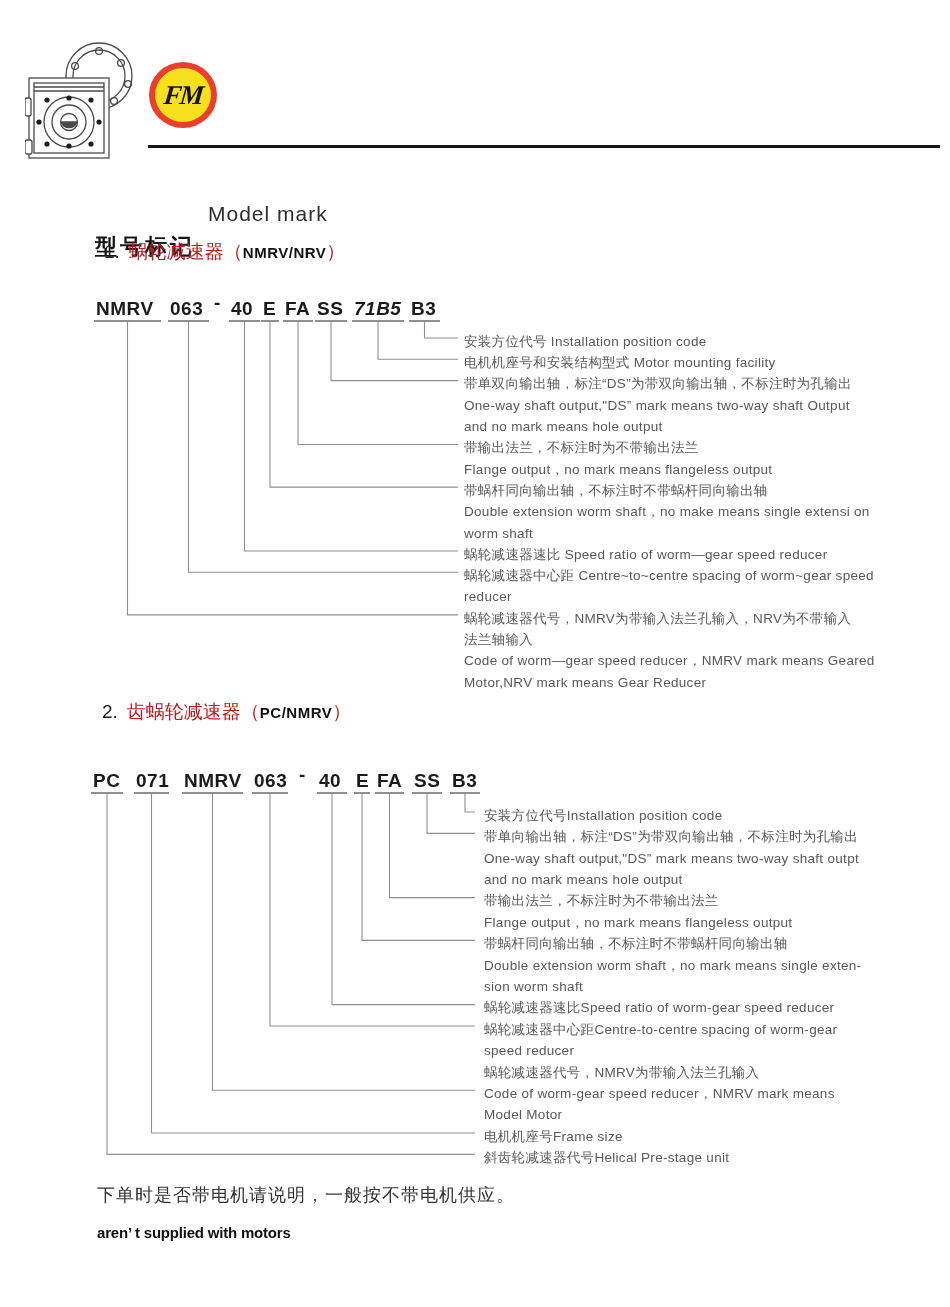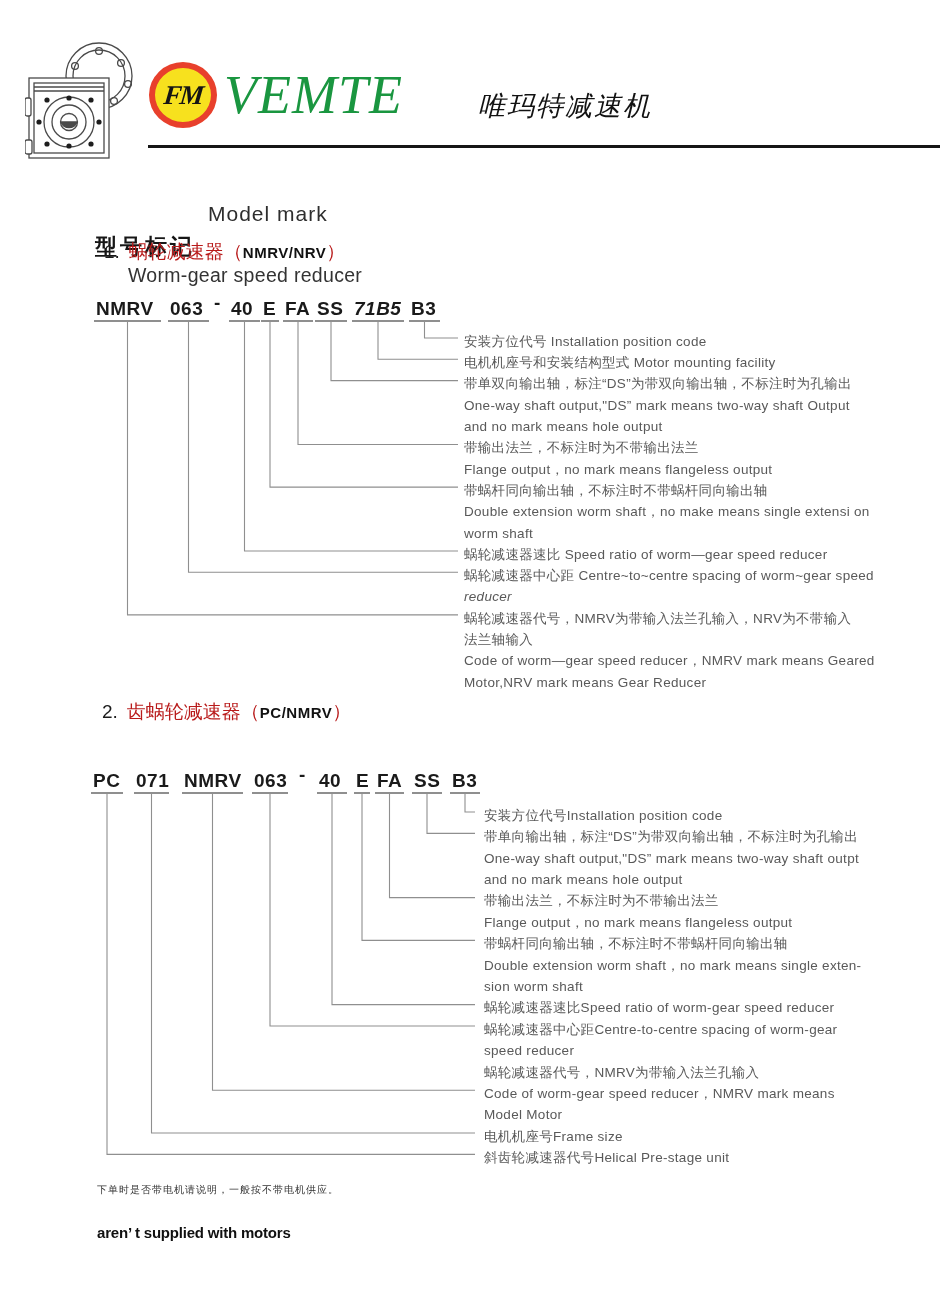--- a/index.html
+++ b/index.html
@@ -45,21 +45,21 @@
     letter-spacing:0.5px; white-space:nowrap;
   }
   .token-underline { position:absolute; height:2px; background:#8f8f8f; }
   .desc-line {
     position:absolute; white-space:nowrap; font-size:13.5px; color:#595959;
     letter-spacing:0.3px;
   }
   #connector-svg { position:absolute; left:0; top:0; pointer-events:none; }
 
   
-  .footer-cn { left:97px; top:1183px; font-family:"Liberation Serif", serif; font-size:10px; color:#333; letter-spacing:1px; }
+  .footer-cn { left:97px; top:1183px; font-family:"Liberation Serif", serif; font-size:18px; color:#333; letter-spacing:1px; }
   .footer-en { font-size:15px; font-weight:bold; color:#101010; letter-spacing:-0.2px; }
 </style>
 </head>
 <body>
 
 <div class="page">
 
   <svg style="position:absolute;left:25px;top:42px" width="112" height="122" viewBox="0 0 112 122">
     <g stroke="#4a4a4a" fill="none" stroke-width="1.3">
       <circle cx="74" cy="34" r="33" fill="#ffffff"></circle>
@@ -88,31 +88,28 @@
           <circle cx="74" cy="80" r="2.6"></circle>
         <circle cx="44" cy="56" r="2.6"></circle>
           <circle cx="44" cy="104" r="2.6"></circle>
       </g>
     </g>
   </svg>
 
   <div class="logo-badge">
     <span>FM</span>
   </div>
-  <div class="abs brand-name">VEMTE</div>
-  <div class="abs brand-cn">唯玛特减速机</div>
   <div class="abs header-rule"></div>
 
   <div class="abs page-title-cn">型号标记</div>
   <div class="abs page-title-en">Model mark</div>
 
   <div class="abs sec-heading" style="left:104px;top:239px">
     <span class="num">1.</span><span class="cnpart">蜗轮减速器（</span><span class="codepart">NMRV/NRV</span><span class="cnpart">）</span>
   </div>
-  <div class="abs sec-heading-en" style="left:128px;top:264px">Worm-gear speed reducer</div>
 
   <div class="abs sec-heading" style="left:102px;top:699px">
     <span class="num">2.</span><span class="cnpart">齿蜗轮减速器（</span><span class="codepart">PC/NMRV</span><span class="cnpart">）</span>
   </div>
 
   <div id="diagram-1">
       <span class="code-token" style="left: 96px; top: 298px;">NMRV</span>
       <div class="token-underline" style="left: 94px; top: 320px; width: 67px;"></div>
       <span class="code-token" style="left: 170px; top: 298px;">063</span>
       <div class="token-underline" style="left: 168px; top: 320px; width: 41px;"></div>
@@ -134,21 +131,21 @@
       <div class="desc-line" style="left: 464px; top: 373.45px; height: 21.3px; line-height: 21.3px;">带单双向输出轴，标注“DS”为带双向输出轴，不标注时为孔输出</div>
       <div class="desc-line" style="left: 464px; top: 394.75px; height: 21.3px; line-height: 21.3px;">One-way shaft output,"DS” mark means two-way shaft Output</div>
       <div class="desc-line" style="left: 464px; top: 416.05px; height: 21.3px; line-height: 21.3px;">and no mark means hole output</div>
       <div class="desc-line" style="left: 464px; top: 437.35px; height: 21.3px; line-height: 21.3px;">带输出法兰，不标注时为不带输出法兰</div>
       <div class="desc-line" style="left: 464px; top: 458.65px; height: 21.3px; line-height: 21.3px;">Flange output，no mark means flangeless output</div>
       <div class="desc-line" style="left: 464px; top: 479.95px; height: 21.3px; line-height: 21.3px;">带蜗杆同向输出轴，不标注时不带蜗杆同向输出轴</div>
       <div class="desc-line" style="left: 464px; top: 501.25px; height: 21.3px; line-height: 21.3px;">Double extension worm shaft，no make means single extensi on</div>
       <div class="desc-line" style="left: 464px; top: 522.55px; height: 21.3px; line-height: 21.3px;">worm shaft</div>
       <div class="desc-line" style="left: 464px; top: 543.85px; height: 21.3px; line-height: 21.3px;">蜗轮减速器速比 Speed ratio of worm—gear speed reducer</div>
       <div class="desc-line" style="left: 464px; top: 565.15px; height: 21.3px; line-height: 21.3px;">蜗轮减速器中心距 Centre~to~centre spacing of worm~gear speed</div>
-      <div class="desc-line" style="left: 464px; top: 586.45px; height: 21.3px; line-height: 21.3px; font-style: italic;">reducer</div>
+      <div class="desc-line" style="left: 464px; top: 586.45px; height: 21.3px; line-height: 21.3px;">reducer</div>
       <div class="desc-line" style="left: 464px; top: 607.75px; height: 21.3px; line-height: 21.3px;">蜗轮减速器代号，NMRV为带输入法兰孔输入，NRV为不带输入</div>
       <div class="desc-line" style="left: 464px; top: 629.05px; height: 21.3px; line-height: 21.3px;">法兰轴输入</div>
       <div class="desc-line" style="left: 464px; top: 650.35px; height: 21.3px; line-height: 21.3px;">Code of worm—gear speed reducer，NMRV mark means Geared</div>
       <div class="desc-line" style="left: 464px; top: 671.65px; height: 21.3px; line-height: 21.3px;">Motor,NRV mark means Gear Reducer</div>
     </div>
   <div id="diagram-2">
       <span class="code-token" style="left: 93px; top: 770px;">PC</span>
       <div class="token-underline" style="left: 91px; top: 792px; width: 32px;"></div>
       <span class="code-token" style="left: 136px; top: 770px;">071</span>
       <div class="token-underline" style="left: 134px; top: 792px; width: 35px;"></div>

